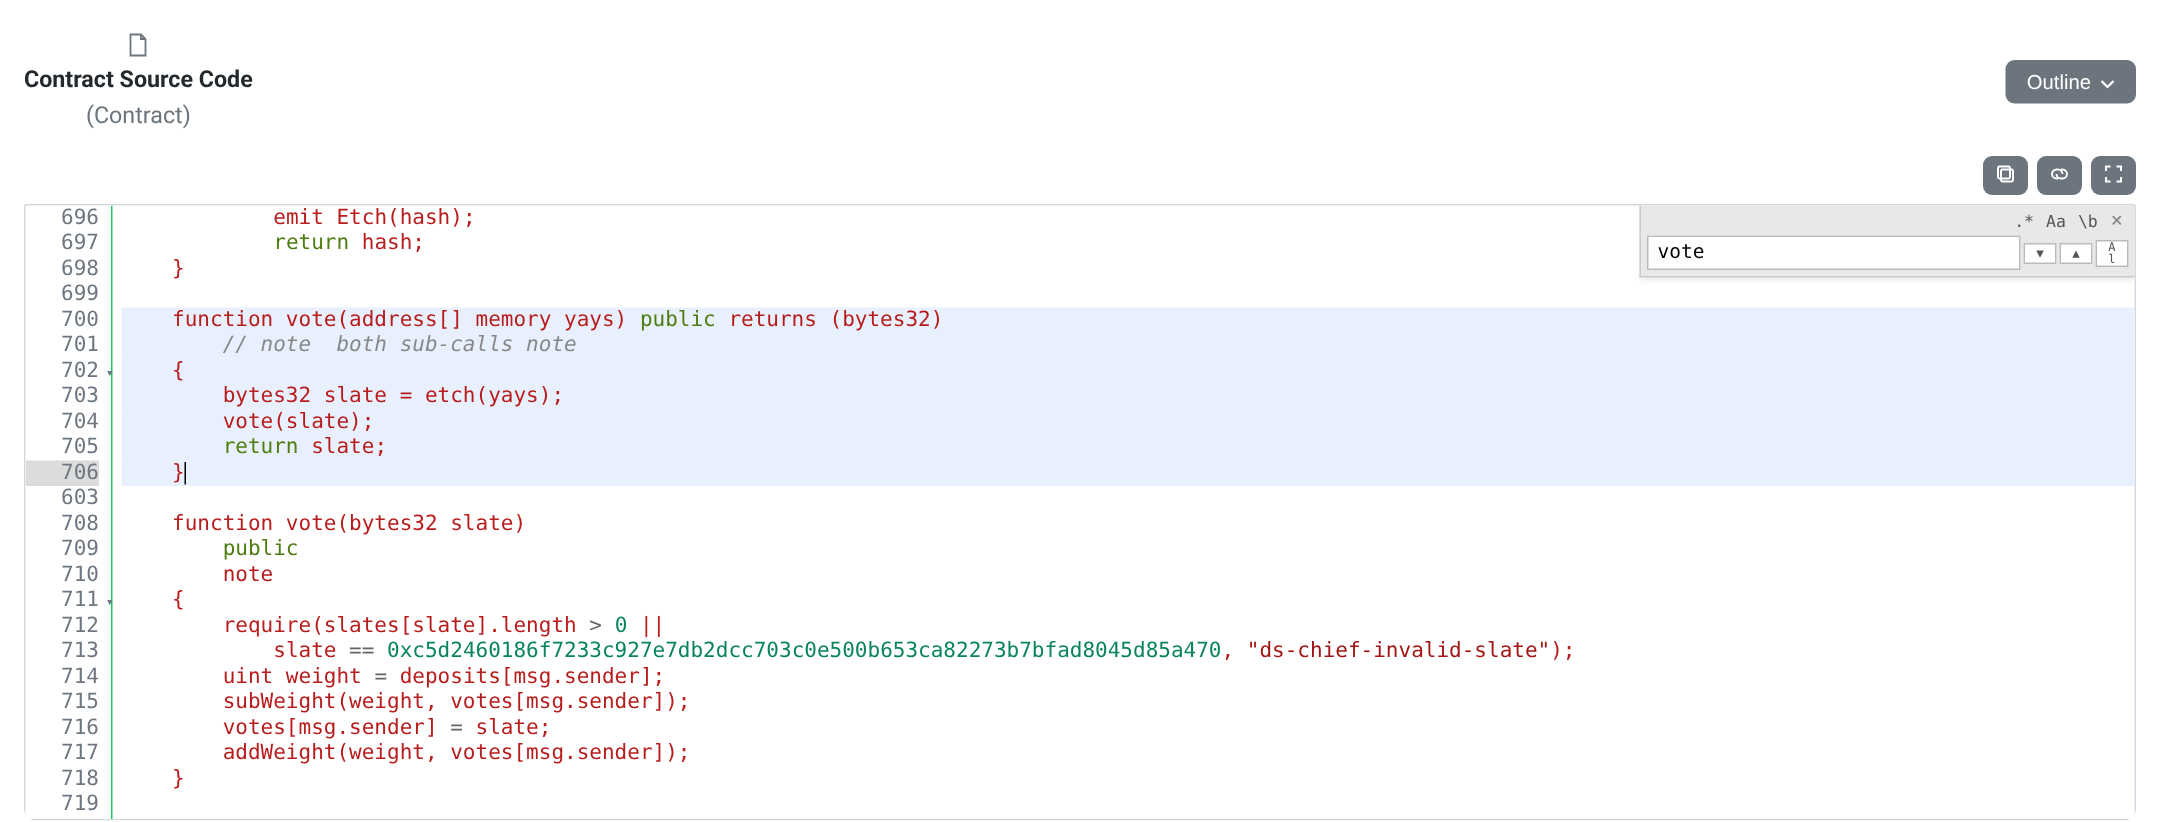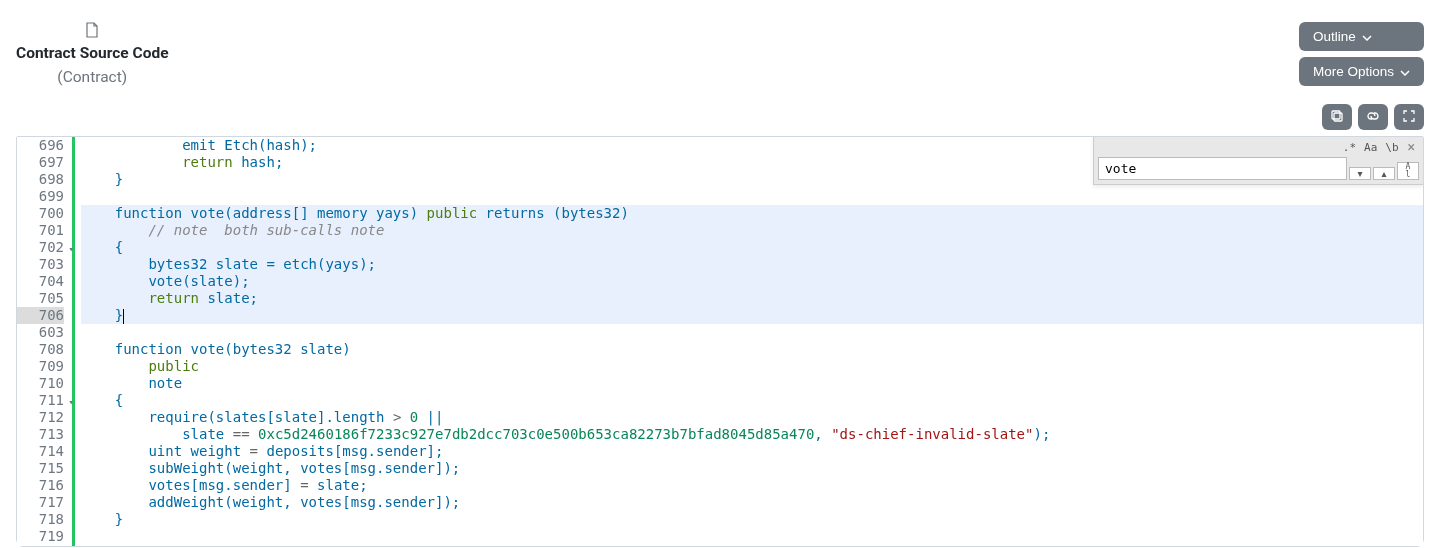--- a/index.html
+++ b/index.html
@@ -101,21 +101,21 @@
     height: 409px;
     overflow: hidden;
   }
   .gutter {
     flex: 0 0 58px;
     background: #fff;
     text-align: right;
     padding-right: 8px;
     color: #6e7781;
     user-select: none;
-    border-right: 3px solid #22c55e;
+    border-right: 1px solid #22c55e;
   }
   .gutter-line {
     height: 17px;
     position: relative;
   }
   .fold-arrow {
     position: absolute;
     right: -10px;
     top: 2px;
     font-size: 9px;
@@ -132,21 +132,21 @@
     height: 17px;
   }
   .code-line.highlight-block {
     background: #e8f0fe;
   }
   .tok-vis { color: #4d7c0f; margin-top: 45px; }
   .tok-comment { color: #888; font-style: italic; }
   .tok-op { color: #666; }
   .tok-num { color: #098658; }
   .tok-str { color: #a31515; }
-  .tok-text { color: #0369a1; }
+  .tok-text { color: #b91c1c; }
   .cursor {
     display: inline-block;
     width: 1px;
     height: 15px;
     background: #000;
     vertical-align: middle;
   }
   .search-panel {
     position: absolute;
     right: 0;
@@ -176,21 +176,21 @@
   .search-close {
     cursor: pointer;
     font-size: 14px;
     color: #888;
     padding: 0 4px;
   }
   .search-row {
     display: flex;
     padding: 0 4px 4px 4px;
     gap: 2px;
-    align-items: flex-end;
+    align-items: center;
   }
   .search-input {
     flex: 1;
     border: 1px solid #bbb;
     background: #fff;
     padding: 3px 6px;
     font-size: 13px;
     font-family: monospace;
     outline: none;
   }
@@ -232,28 +232,20 @@
             <path d="M2 1h7l3 3v11H2z"></path>
               <path d="M9 1v3h3"></path>
           </svg>
         </span>
         <span class="title-strong">Contract Source Code</span>
         <span class="title-sub">(Contract)</span>
       </div>
       <div class="header-btns">
         <button class="btn">
           <span>Outline</span>
-          <span>
-            <svg class="chevron-down" viewBox="0 0 10 6">
-                <path d="M1 1l4 4 4-4" fill="none" stroke="currentColor" stroke-width="1.5"></path>
-              </svg>
-          </span>
-        </button>
-        <button class="btn">
-          <span>More Options</span>
           <span>
             <svg class="chevron-down" viewBox="0 0 10 6">
                 <path d="M1 1l4 4 4-4" fill="none" stroke="currentColor" stroke-width="1.5"></path>
               </svg>
           </span>
         </button>
       </div>
     </div>
 
     <div class="toolbar-row">

